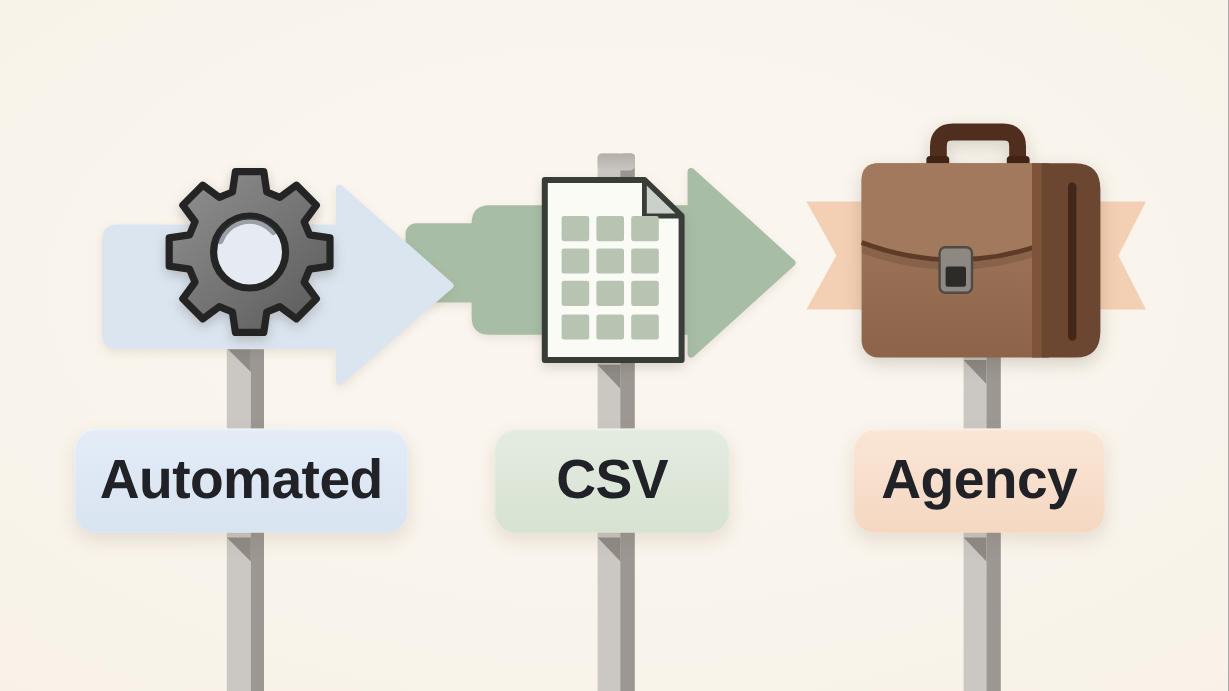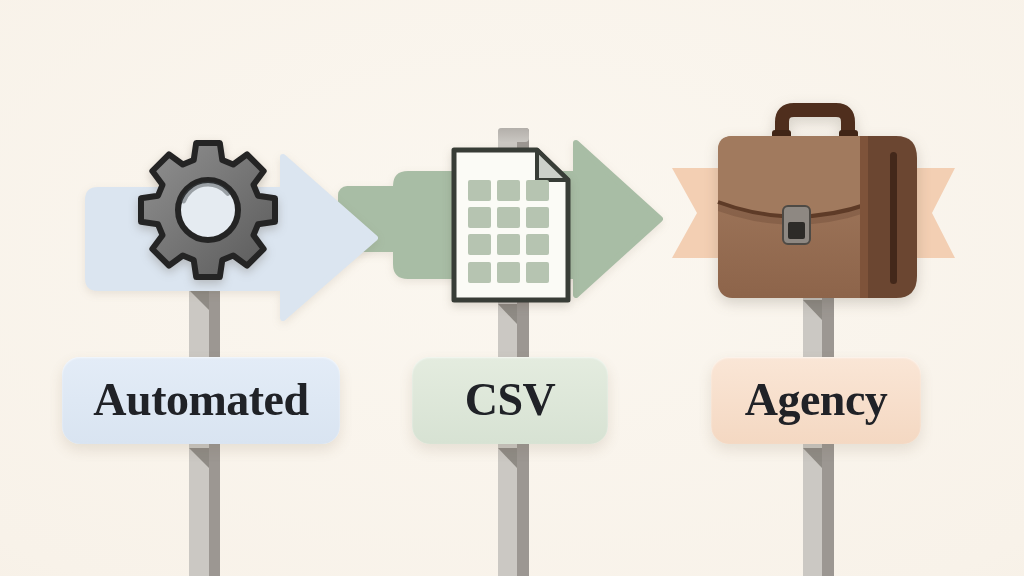--- a/index.html
+++ b/index.html
@@ -1,20 +1,20 @@
 <!DOCTYPE html>
 <html><head>
 <meta charset="utf-8">
 <style>
   html,body{margin:0;padding:0;background:#2b2b2b;}
   .canvas{
     position:relative;
     width:1024px;height:576px;
     overflow:hidden;
-    font-family:Liberation Serif, serif;
+    font-family:Liberation Sans, sans-serif;
     background:
       radial-gradient(130% 130% at 50% 42%, #fbf7f0 0%, #f8f2e9 55%, #f1e9dc 100%);
   }
   .shape-layer{position:absolute;left:0;top:0;width:1024px;height:576px;display:block;}
   .sign{
     position:absolute;
     display:flex;align-items:center;justify-content:center;
     border-radius:18px;
     box-shadow:0 6px 14px rgba(110,92,66,.14), inset 0 1px 2px rgba(255,255,255,.65);
   }

